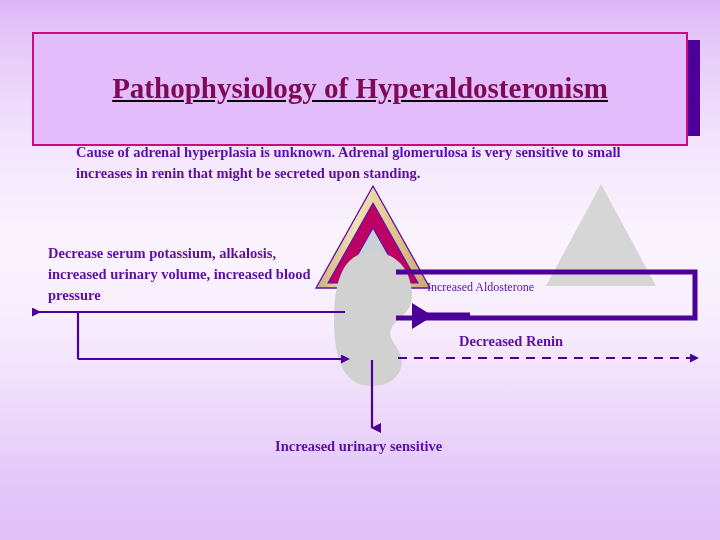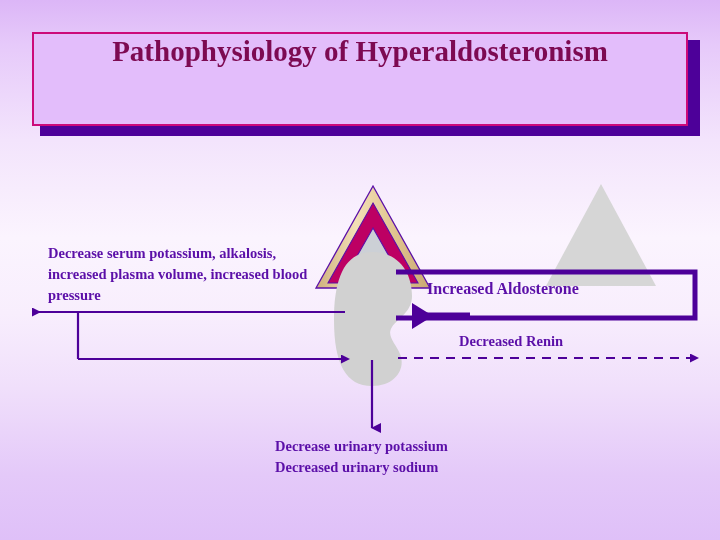--- a/index.html
+++ b/index.html
@@ -36,26 +36,28 @@
     top: 40px;
     width: 660px;
     height: 96px;
     background: #4d0099;
   }
   #title-box {
     position: absolute;
     left: 32px;
     top: 32px;
     width: 656px;
-    height: 94px;
+    height: 114px;
     box-sizing: border-box;
     background: #e3bdfb;
     border: 2px solid #cc0a7a;
     display: flex;
+    align-items: center;
     justify-content: center;
+    text-decoration: underline;
   }
   #title-text {
     color: #7d0a52;
     font-size: 29px;
     font-weight: bold;
     line-height: 1.22;
     text-align: center;
     letter-spacing: 0px;
     padding: 0 6px;
   }
@@ -83,22 +85,22 @@
     font-weight: bold;
     line-height: 1.45;
   }
 
   
   #aldosterone-label {
     position: absolute;
     left: 427px;
     top: 280px;
     color: #5b0fa8;
-    font-size: 16px;
-    font-weight: bold;
+    font-size: 12px;
+    font-weight: normal;
     white-space: nowrap;
   }
 
   
   #renin-label {
     position: absolute;
     left: 459px;
     top: 333px;
     color: #5b0fa8;
     font-size: 14.5px;
@@ -132,22 +134,23 @@
 
 <div id="slide">
 
   <div id="title-shadow"></div>
   <div id="title-box">
     <div id="title-text">
       <span>Pathophysiology of Hyperaldosteronism</span><br>
     </div>
   </div>
 
-
-  <div id="effects-text">Decrease serum potassium, alkalosis, increased plasma volume, increased blood pressure</div>
+  <div id="subtitle">Cause of adrenal hyperplasia is unknown.  Adrenal glomerulosa is very sensitive to small increases in renin that might be secreted upon standing.</div>
+
+  <div id="effects-text">Decrease serum potassium, alkalosis, increased urinary volume, increased blood pressure</div>
 
   <svg id="art" viewBox="0 0 720 540">
     <defs>
       <linearGradient id="tanGrad" x1="0" y1="0" x2="1" y2="0">
         <stop offset="0%" stop-color="#cdb07c"></stop>
         <stop offset="35%" stop-color="#f3e0b6"></stop>
         <stop offset="70%" stop-color="#e0c38e"></stop>
         <stop offset="100%" stop-color="#c9a972"></stop>
       </linearGradient>
       <marker id="arrowLeft" markerWidth="10" markerHeight="9" refX="9" refY="4.5" orient="auto" markerUnits="userSpaceOnUse">
@@ -192,17 +195,16 @@
 
     <line x1="78" y1="359" x2="341" y2="359" stroke="#4d0099" stroke-width="2.2" marker-end="url(#arrowRight)"></line>
 
     <line x1="372" y1="360" x2="372" y2="428" stroke="#4d0099" stroke-width="2.2" marker-end="url(#arrowDown)"></line>
   </svg>
 
   <div id="aldosterone-label">Increased Aldosterone</div>
   <div id="renin-label">Decreased Renin</div>
 
   <div id="urinary-text">
-    <span>Decrease urinary potassium</span><br>
-    <span>Decreased urinary sodium</span>
+    <span>Increased urinary sensitive</span><br>
   </div>
 
 </div>
 
 </body></html>

